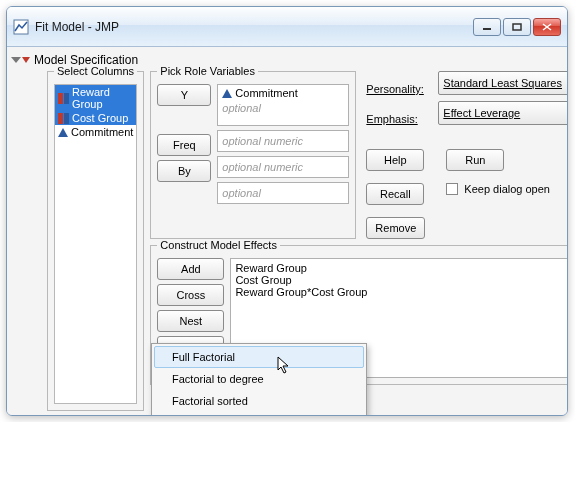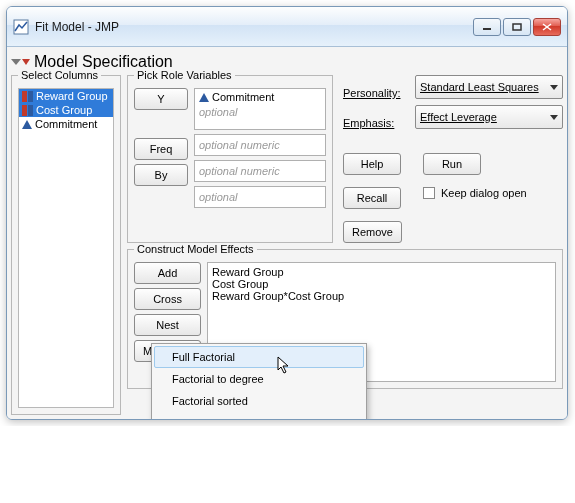--- a/index.html
+++ b/index.html
@@ -8,25 +8,25 @@
 .titlebar { height: 40px; display: flex; align-items: center; padding: 0 6px; background: linear-gradient(#fdfefe, #e4eef9 45%, #d2e3f5 46%, #e6f1fb); border-bottom: 1px solid #a8bfd6; }
 .title-icon { width: 16px; height: 16px; margin-right: 6px; }
 .title-text { flex: 1; color: #1a1a1a; font-size: 12px; }
 .winbtns { display: flex; gap: 2px; }
 .winbtn { width: 28px; height: 18px; border: 1px solid #6f8aa8; border-radius: 3px; background: linear-gradient(#f4f8fc,#d7e6f4); display:flex; align-items:center; justify-content:center; font-size:10px; color:#333; }
 .winbtn.close { background: linear-gradient(#f7a6a0,#e05b4e 45%,#d13a2b 46%,#e76b5c); color:#fff; border-color:#a84037; }
 .body { background:#f4f4f4; padding:4px; }
 .disc { display:flex; align-items:center; gap:4px; padding:2px 0 4px 2px; }
 .disc-tri { width:0;height:0;border-top:5px solid transparent;border-bottom:5px solid transparent;border-left:6px solid #777; transform:rotate(90deg); }
 .red-tri { width:0;height:0;border-left:4px solid transparent;border-right:4px solid transparent;border-top:6px solid #c0392b; display:inline-block; margin-left:-1px; }
-.disc-title { font-size:16px; color:#000; }
+.disc-title { font-size:12px; color:#000; }
 .main { display:flex; gap:6px; }
 .panel { border:1px solid #b8b8b8; background:#f4f4f4; padding:0; position:relative; }
 .panel-label { position:absolute; top:-7px; left:6px; background:#f4f4f4; padding:0 3px; color:#000; font-size:11px; }
-.leftcol { width:152px; }
+.leftcol { width:152px;margin-left:36px; }
 .colbox { border:1px solid #b8b8b8; background:#fff; height:320px; margin:12px 6px 6px 6px; overflow:auto; }
 .colitem { display:flex; align-items:center; gap:3px; padding:1px 3px; color:#000; }
 .colitem.sel { background:#2f7bd9; color:#fff; }
 .nom-icon { display:inline-flex; width:11px; height:11px; }
 .nom-red { width:5px; height:11px; background:#c0392b; }
 .nom-blue { width:5px; height:11px; background:#2c5aa0; margin-left:1px; }
 .cont-tri { width:0;height:0;border-bottom:9px solid #2c5aa0;border-left:5px solid transparent;border-right:5px solid transparent; }
 .rightarea { flex:1; display:flex; flex-direction:column; gap:6px; }
 .rolebox { padding:12px 6px 6px 6px; display:flex; gap:6px; }
 .rolecol { display:flex; flex-direction:column; gap:4px; }

